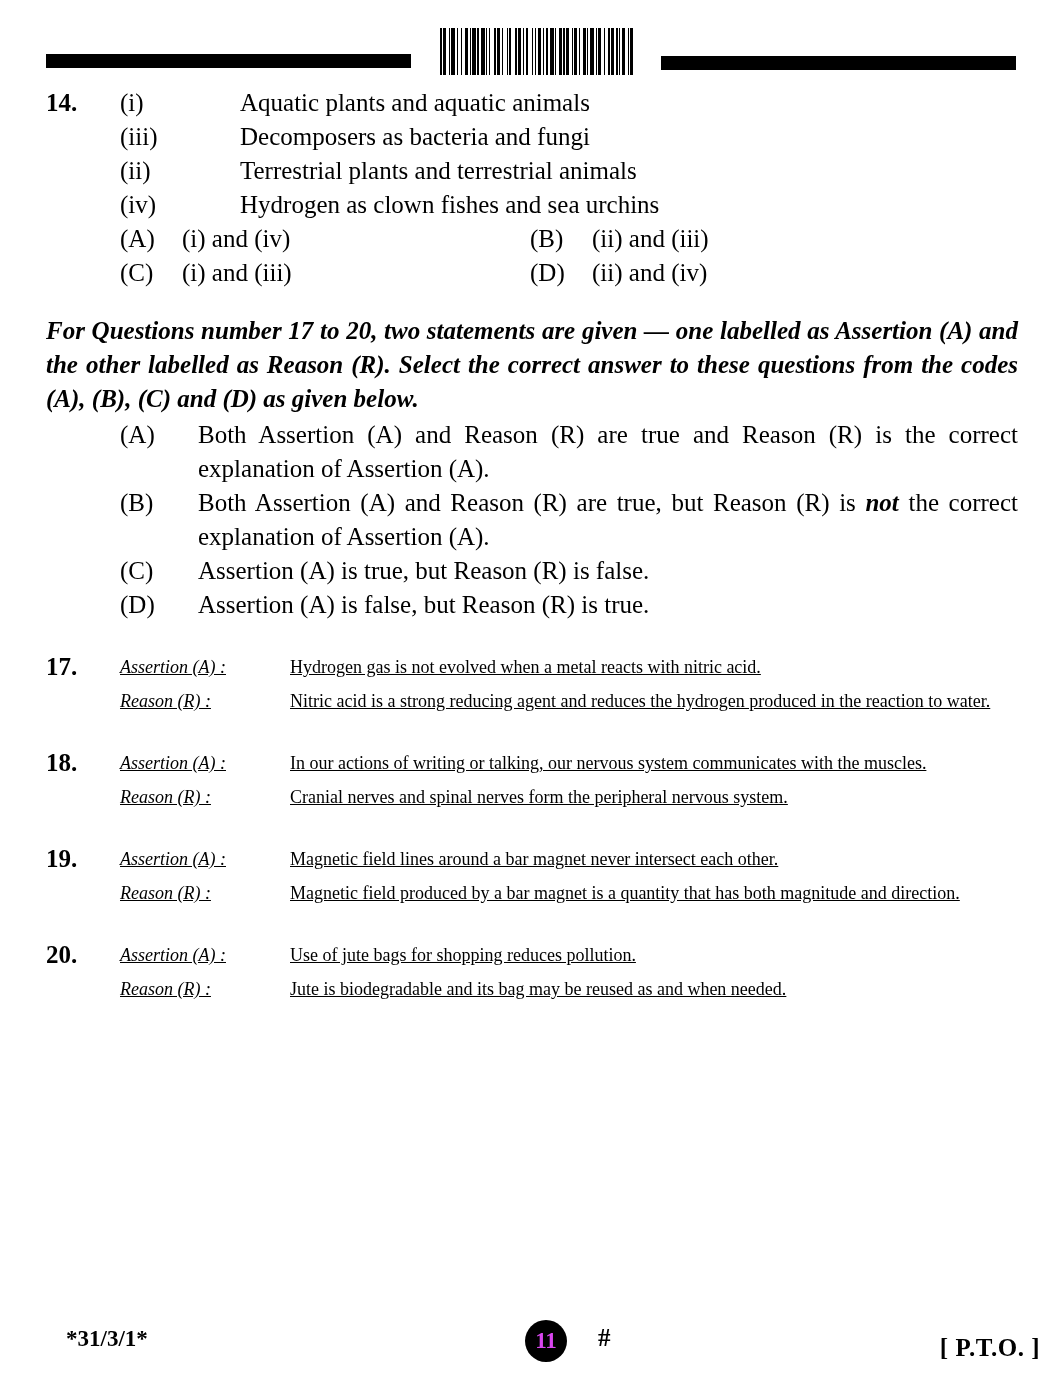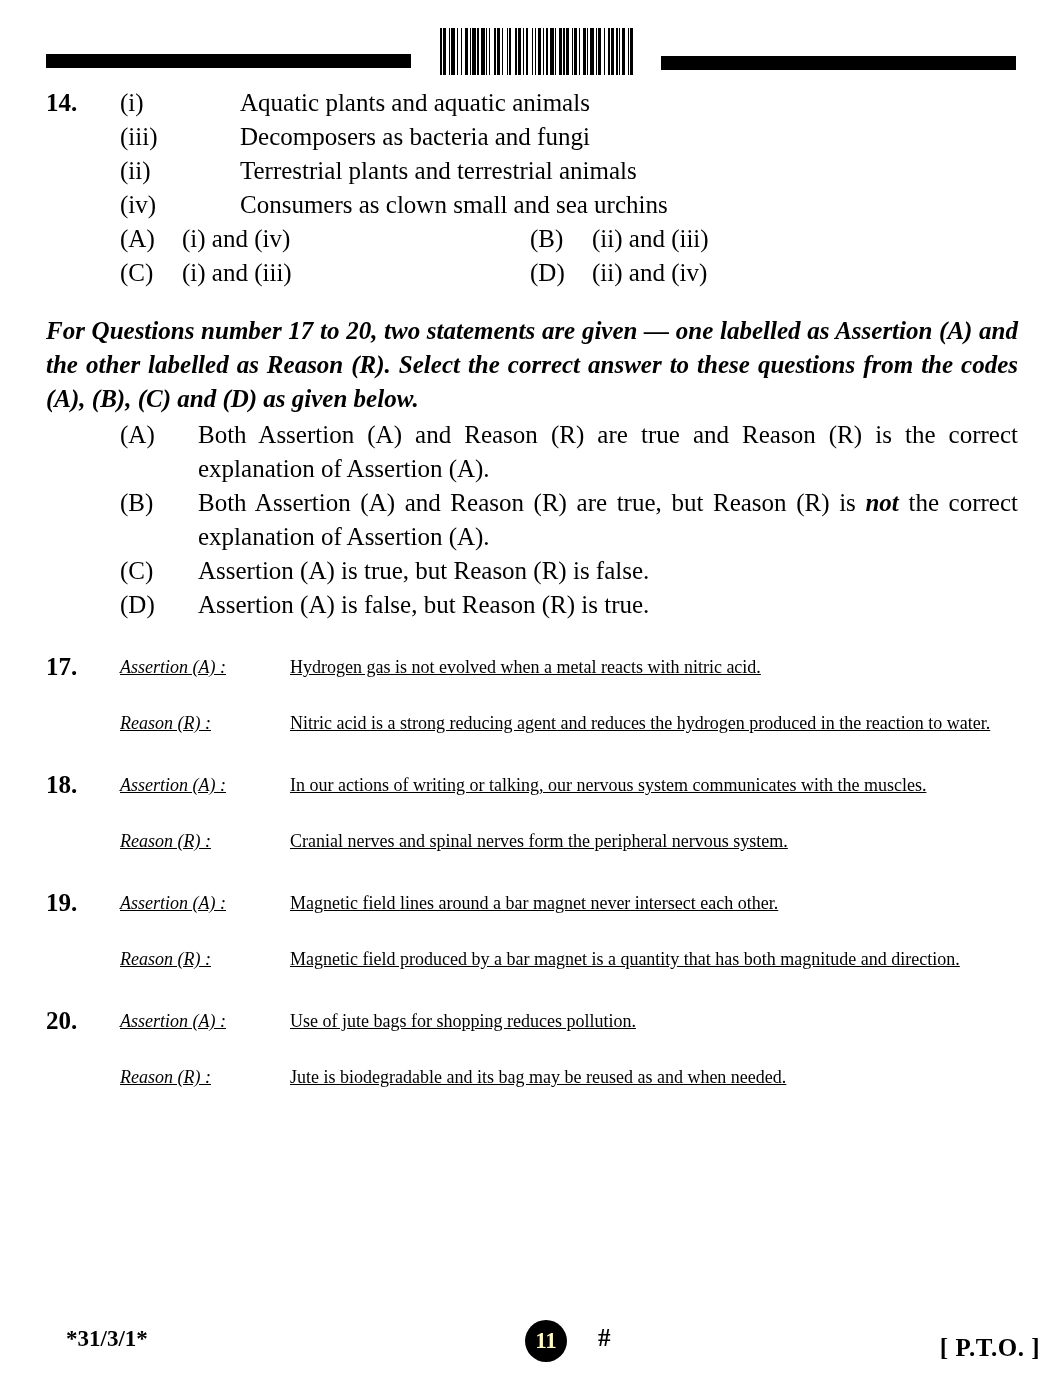--- a/index.html
+++ b/index.html
@@ -160,21 +160,21 @@
     font-size: 25px;
     line-height: 34px;
   }
   .ar-line {
     display: flex;
     padding-left: 74px;
     font-size: 18px;
     line-height: 34px;
     text-decoration: underline;
   }
-  .ar-line + .ar-line { margin-top: 22px; }
+  .ar-line + .ar-line { }
   .ar-label {
     width: 170px;
     flex: none;
     font-style: italic;
     white-space: nowrap;
   }
   .ar-body {
     flex: 1;
     text-align: justify;
     text-justify: inter-word;
@@ -197,21 +197,21 @@
     font-size: 23px;
   }
   .page-badge {
     position: absolute;
     left: 503px;
     top: 0px;
     width: 42px;
     height: 42px;
     border-radius: 50%;
     background: #000;
-    color: #fef9c3;
+    color: #d946ef;
     font-weight: bold;
     font-size: 23px;
     display: flex;
     align-items: center;
     justify-content: center;
   }
   .hash {
     position: absolute;
     left: 576px;
     top: 4px;
@@ -347,21 +347,21 @@
     <div class="subopt">
       <span class="rn">(iii)</span>
       <span>Decomposers as bacteria and fungi</span>
     </div>
     <div class="subopt">
       <span class="rn">(ii)</span>
       <span>Terrestrial plants and terrestrial animals</span>
     </div>
     <div class="subopt">
       <span class="rn">(iv)</span>
-      <span>Consumers as clown small and sea urchins</span>
+      <span>Hydrogen as clown fishes and sea urchins</span>
     </div>
   </div>
 
   <div class="opt-grid">
     <div class="opt-line">
       <div class="opt-cell left">
         <span class="opt-lab">(A)</span>
         <span>(i) and (iv)</span>
       </div>
       <div class="opt-cell">

